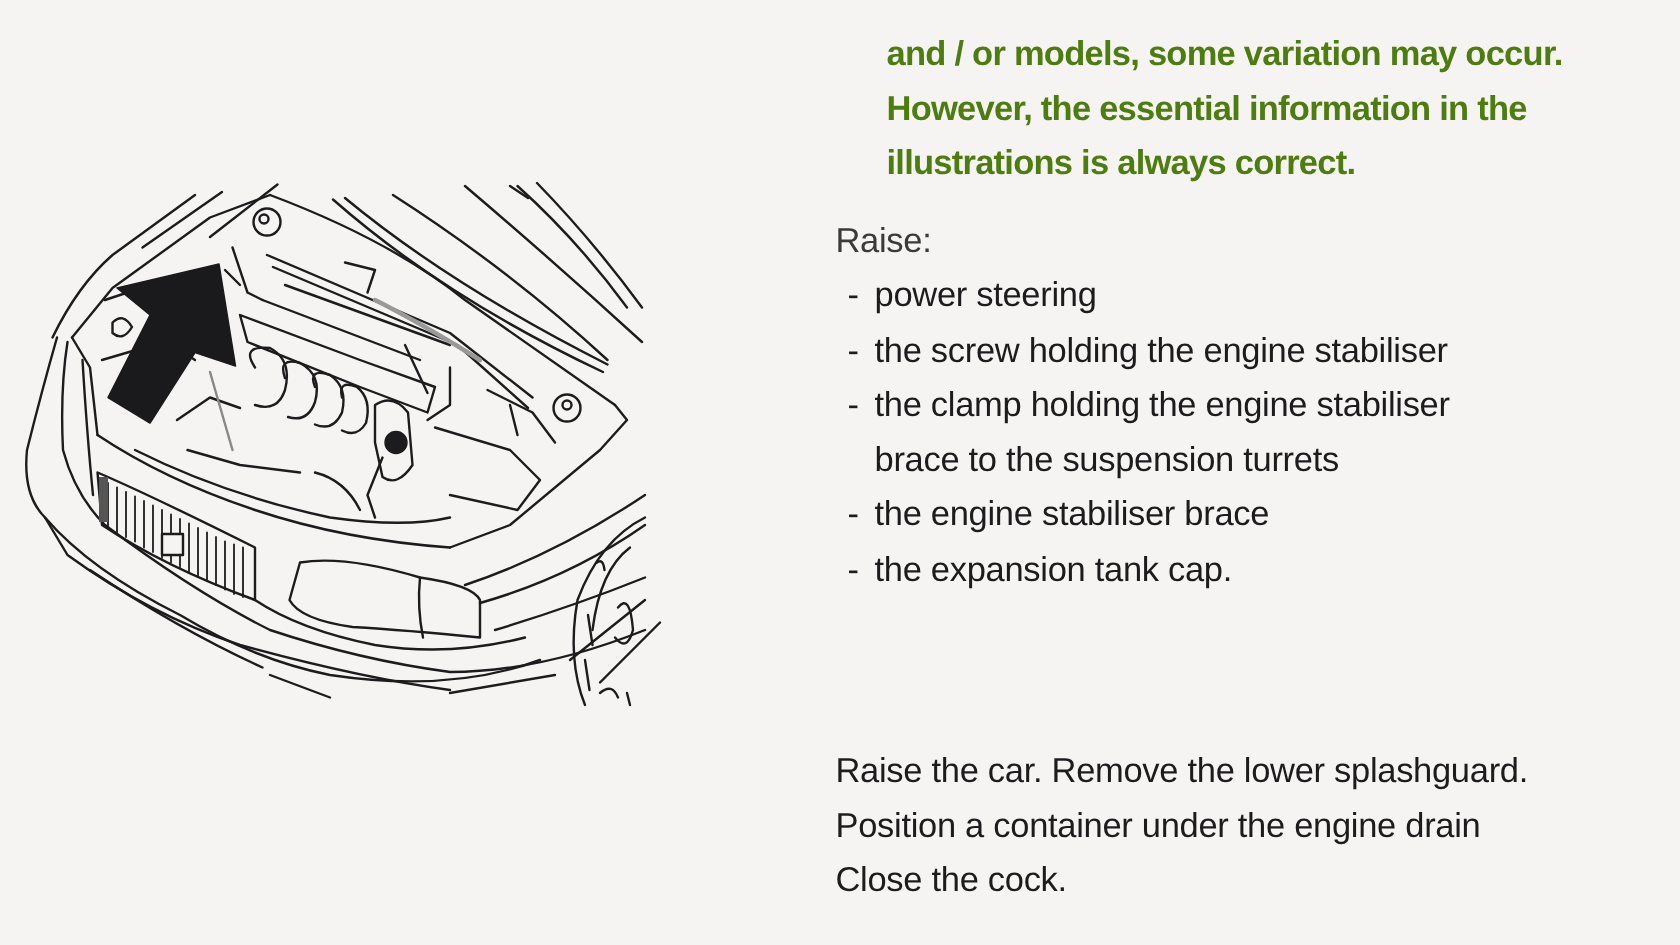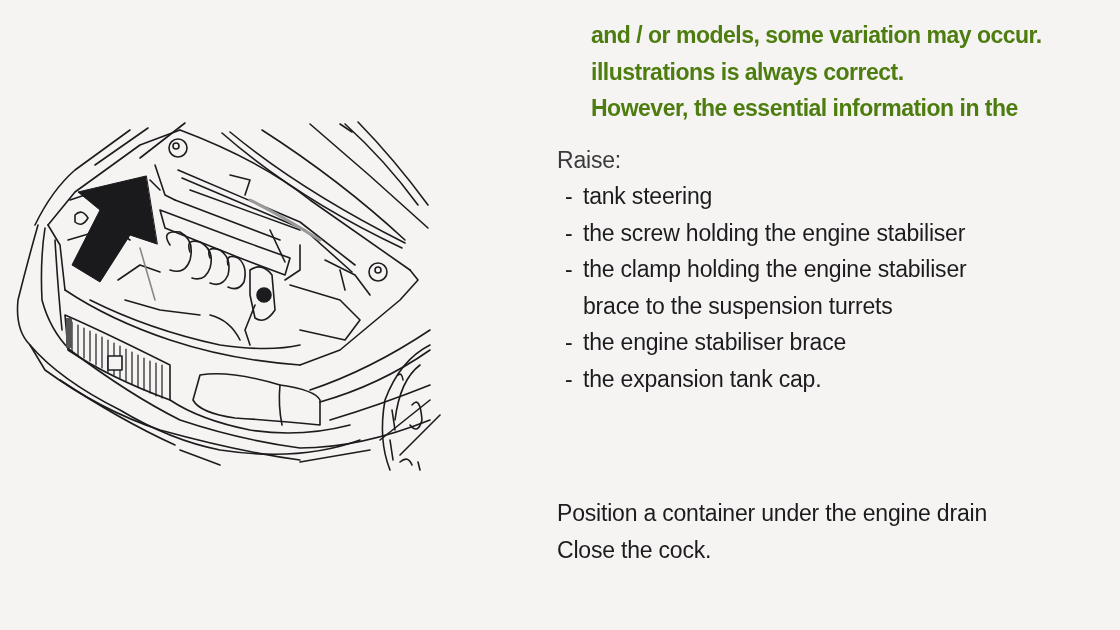--- a/index.html
+++ b/index.html
@@ -202,30 +202,30 @@
     </g>
 
     <polygon points="146,176 78,192 100,210 72,265 100,282 130,235 157,244" fill="#1a1a1c" stroke="#1a1a1c" stroke-width="1"></polygon>
   </svg>
 </div>
 
 <div class="text-col">
 
   <div class="note">
     <div>and / or models, some variation may occur.</div>
+    <div>However, the essential information in the</div>
     <div>illustrations is always correct.</div>
-    <div>However, the essential information in the</div>
   </div>
 
   <div class="remove-label">Raise:</div>
 
   <ul class="remove-list">
     <li>
       <span class="dash">-</span>
-      <span class="line">tank steering</span>
+      <span class="line">power steering</span>
     </li>
     <li>
       <span class="dash">-</span>
       <span class="line">the screw holding the engine stabiliser</span>
     </li>
     <li>
       <span class="dash">-</span>
       <span class="line">the clamp holding the engine stabiliser</span>
       <span class="line">brace to the suspension turrets</span>
     </li>
@@ -233,16 +233,17 @@
       <span class="dash">-</span>
       <span class="line">the engine stabiliser brace</span>
     </li>
     <li>
       <span class="dash">-</span>
       <span class="line">the expansion tank cap.</span>
     </li>
   </ul>
 
   <div class="instructions">
+    <div>Raise the car. Remove the lower splashguard.</div>
     <div>Position a container under the engine drain</div>
     <div>Close the cock.</div>
   </div>
 </div>
 
 </body></html>

